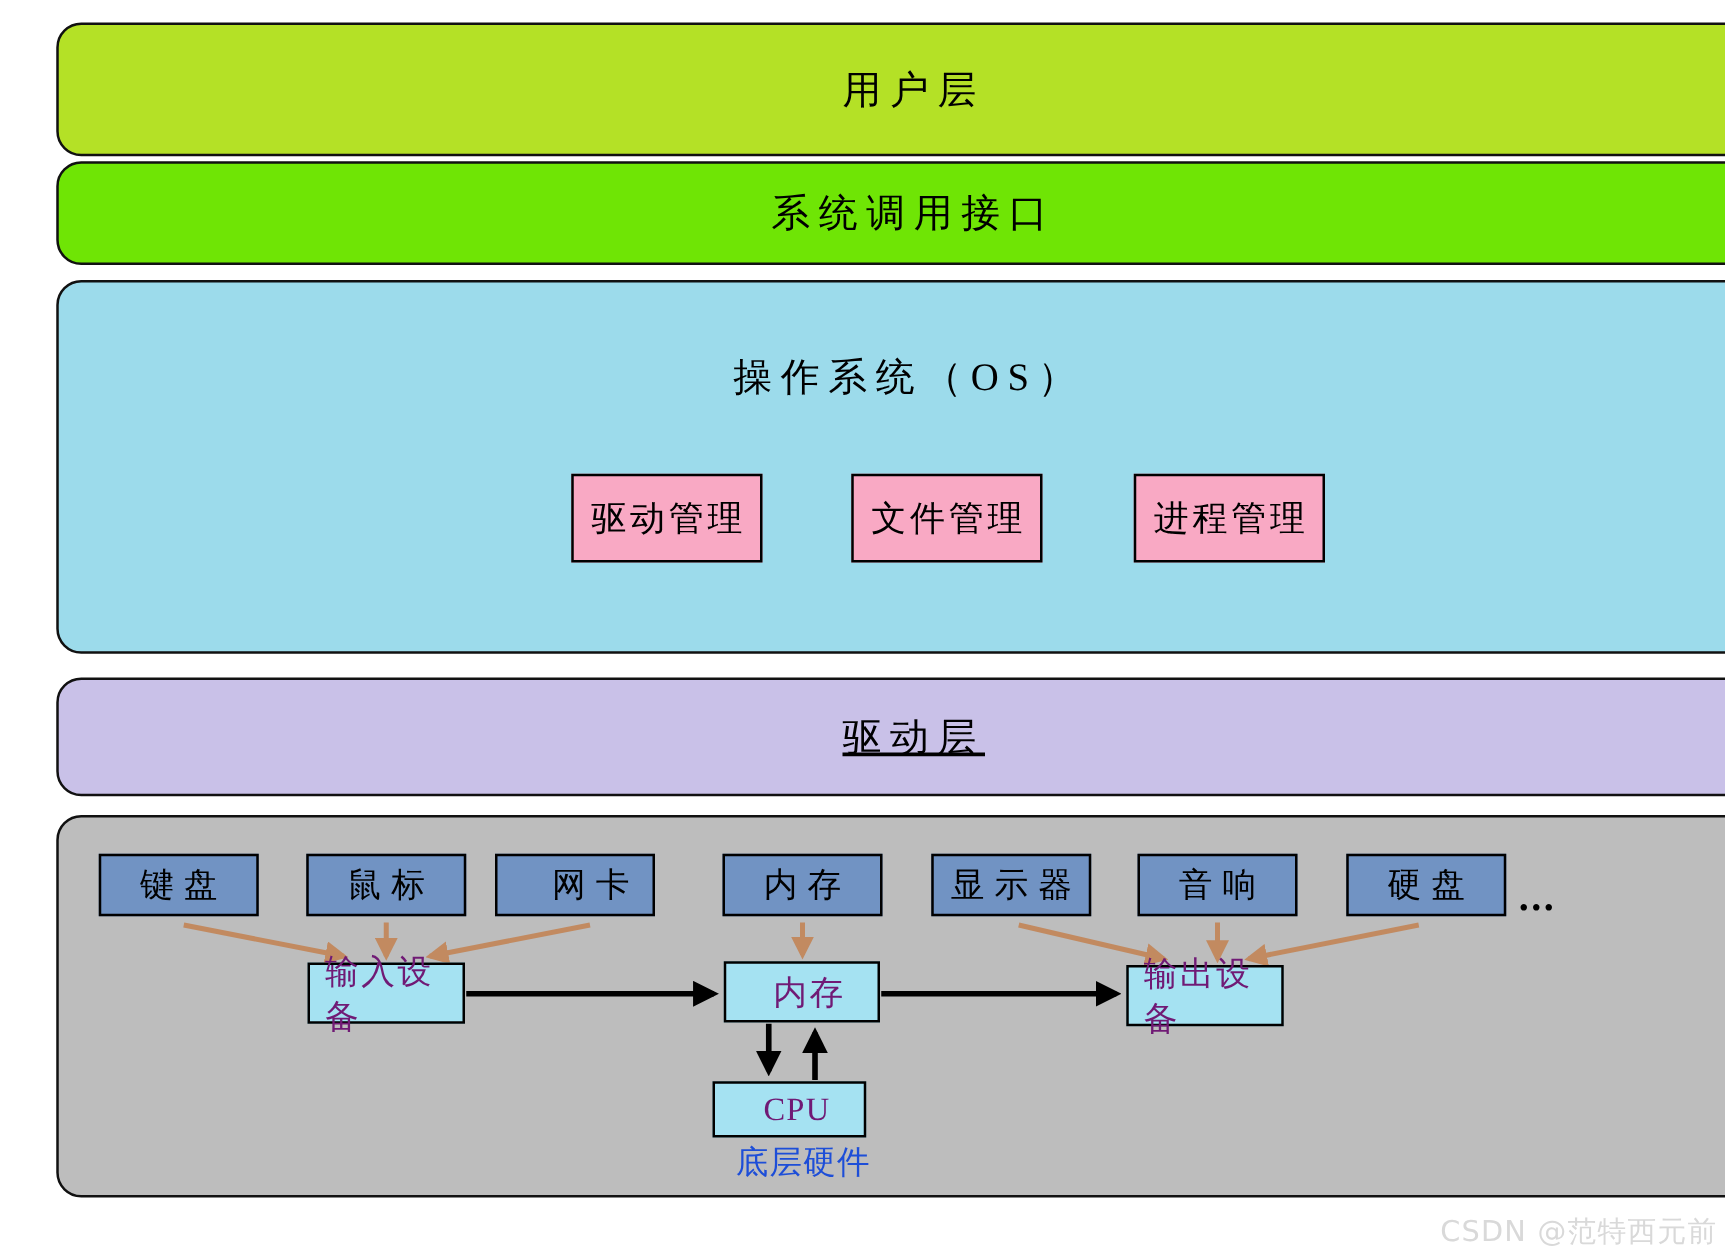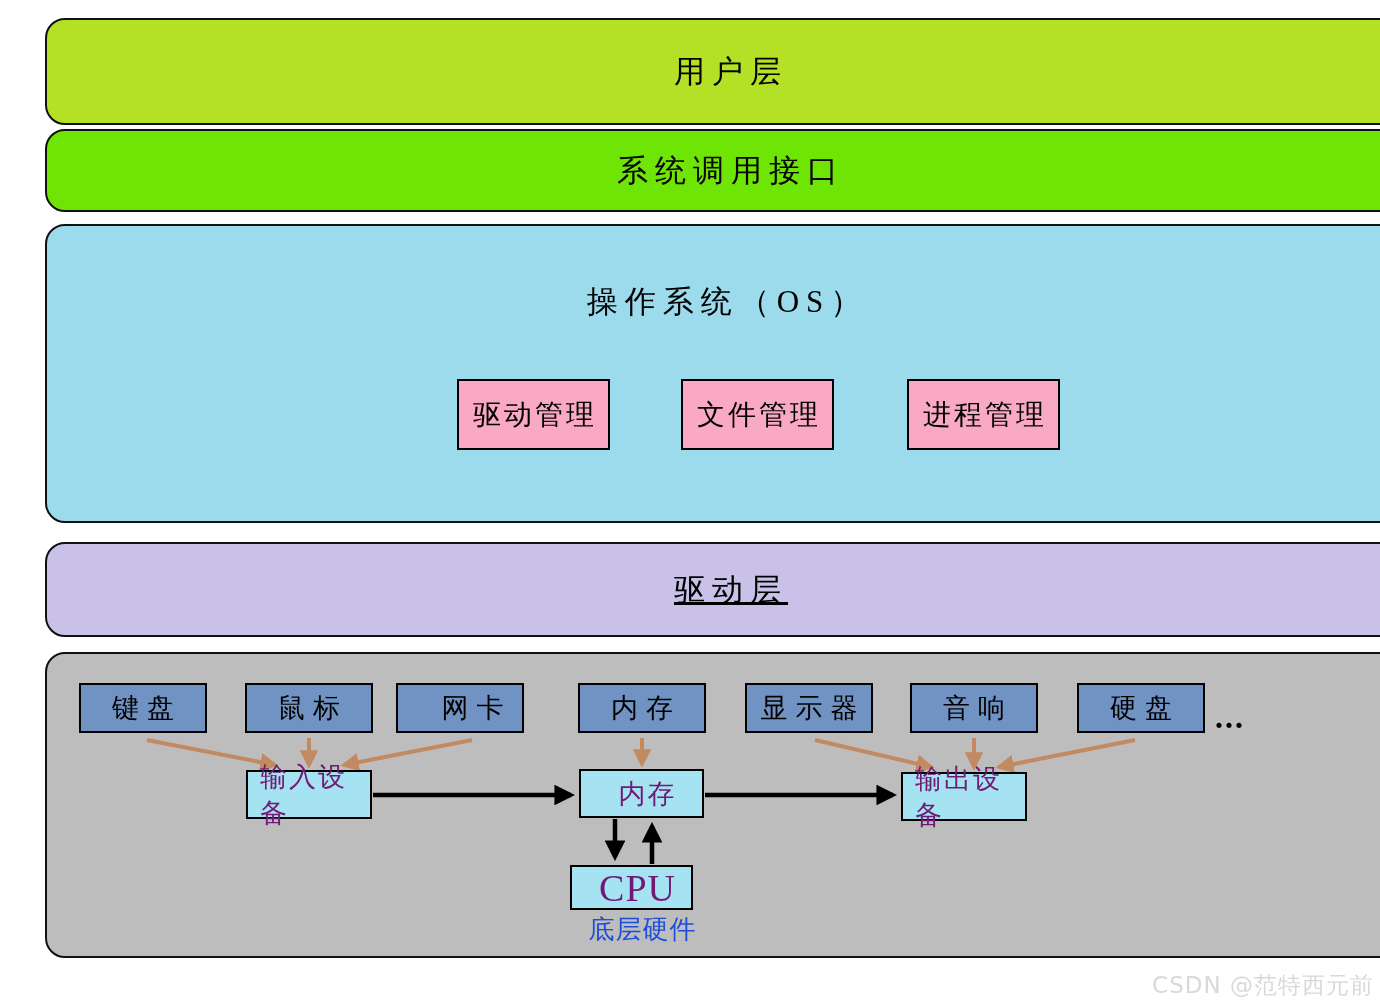--- a/index.html
+++ b/index.html
@@ -74,21 +74,21 @@
 
   .bus{
     position:absolute;height:49px;
     background:var(--bus-box);border:2px solid #000;box-sizing:border-box;
     display:flex;align-items:center;justify-content:center;
     font-size:27px;letter-spacing:2px;padding-left:12px;color:#701a75;
   }
   .bus.input{left:199px;top:116px;width:126px;}
   .bus.mem{left:532px;top:115px;width:125px;}
   .bus.output{left:854px;top:118px;width:126px;}
-  .bus.cpu{left:523px;top:211px;width:123px;height:45px;font-size:38px;letter-spacing:1px;}
+  .bus.cpu{left:523px;top:211px;width:123px;height:45px;font-size:26px;letter-spacing:1px;}
 
   .hw-caption{
     position:absolute;left:523px;top:258px;width:145px;text-align:center;
     font-family:"DejaVu Sans","Liberation Sans",sans-serif;
     font-size:26px;color:#1d4ed8;letter-spacing:1px;
   }
 
   .arrows{position:absolute;left:0;top:0;width:1225px;height:306px;pointer-events:none;}
 
   .watermark{

